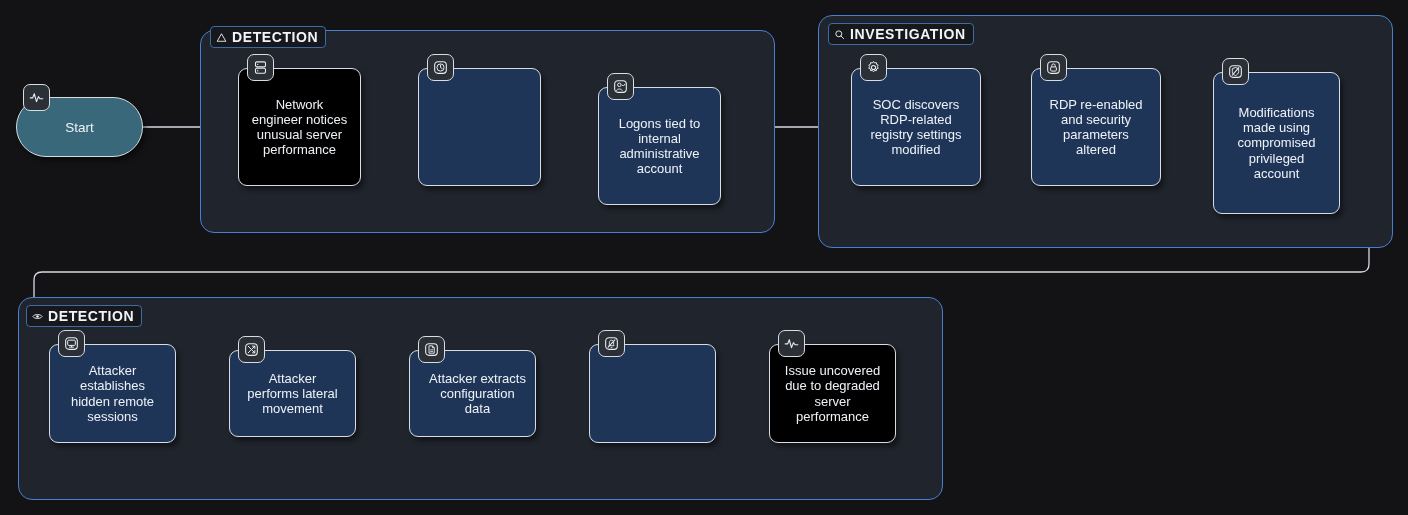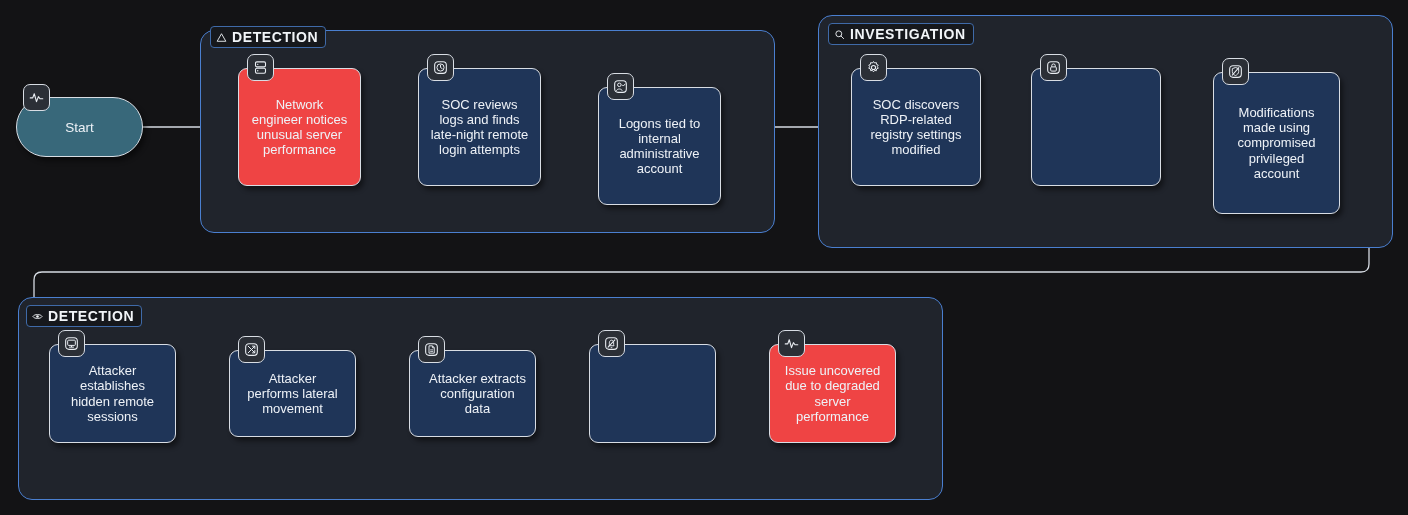--- a/index.html
+++ b/index.html
@@ -45,21 +45,21 @@
     display:flex;align-items:center;justify-content:center;
     text-align:center;
     padding:8px 9px;
     font-size:13px;
     line-height:1.16;
     color:#eef2f7;
     box-shadow:3px 4px 5px rgba(0,0,0,0.45);
     z-index:4;
   }
   .node.blue{background:#1f3558;}
-  .node.teal{background:#ef4444;}
+  .node.teal{background:#000000;}
   .node .txt{white-space:pre-line;}
 
   .node-badge{
     position:absolute;
     left:8px;top:-15px;
     width:25px;height:25px;
     border:1.5px solid #d8dde4;
     border-radius:7px;
     background:#2b2f36;
     display:flex;align-items:center;justify-content:center;
@@ -158,24 +158,20 @@
   </div>
 
   <div class="node blue" style="left:418px;top:68px;width:123px;height:118px;">
     <div class="node-badge">
       <svg width="15" height="15" viewBox="0 0 18 18">
         <rect x="2" y="2" width="14" height="14" rx="4" fill="none" stroke="#e9edf2" stroke-width="1.3"></rect>
         <circle cx="9" cy="9" r="4.3" fill="none" stroke="#e9edf2" stroke-width="1.2"></circle>
         <polyline points="9,6.2 9,9 11,10.3" fill="none" stroke="#e9edf2" stroke-width="1.2" stroke-linecap="round" stroke-linejoin="round"></polyline>
       </svg>
     </div>
-    <span class="txt">SOC reviews
-logs and finds
-late-night remote
-login attempts</span>
   </div>
 
   <div class="node blue" style="left:598px;top:68px;width:123px;height:118px;margin-top:19px;">
     <div class="node-badge">
       <svg width="15" height="15" viewBox="0 0 18 18">
         <rect x="2" y="2" width="14" height="14" rx="4" fill="none" stroke="#e9edf2" stroke-width="1.3"></rect>
         <circle cx="7.6" cy="7" r="2.1" fill="none" stroke="#e9edf2" stroke-width="1.2"></circle>
         <path d="M4.3 13.6 C4.9 11.3, 10.3 11.3, 10.9 13.6" fill="none" stroke="#e9edf2" stroke-width="1.2" stroke-linecap="round"></path>
         <polyline points="11.2,7.2 12.4,8.4 14.6,6" fill="none" stroke="#e9edf2" stroke-width="1.2" stroke-linecap="round" stroke-linejoin="round"></polyline>
       </svg>
@@ -200,20 +196,24 @@
   </div>
 
   <div class="node blue" style="left:1031px;top:68px;width:130px;height:118px;">
     <div class="node-badge">
       <svg width="15" height="15" viewBox="0 0 18 18">
         <rect x="2" y="2" width="14" height="14" rx="4" fill="none" stroke="#e9edf2" stroke-width="1.3"></rect>
         <rect x="5.6" y="8.3" width="6.8" height="5" rx="1.2" fill="none" stroke="#e9edf2" stroke-width="1.2"></rect>
         <path d="M6.9 8.3 V6.8 A2.1 2.1 0 0 1 11.1 6.8 V8.3" fill="none" stroke="#e9edf2" stroke-width="1.2"></path>
       </svg>
     </div>
+    <span class="txt">RDP re-enabled
+and security
+parameters
+altered</span>
   </div>
 
   <div class="node blue" style="left:1213px;top:72px;width:127px;height:142px;text-align:center;">
     <div class="node-badge">
       <svg width="15" height="15" viewBox="0 0 18 18">
         <rect x="2" y="2" width="14" height="14" rx="4" fill="none" stroke="#e9edf2" stroke-width="1.3"></rect>
         <path d="M9 4.2 L12.8 5.6 V9 C12.8 11.4, 10.9 13.1, 9 13.8 C7.1 13.1, 5.2 11.4, 5.2 9 V5.6 Z" fill="none" stroke="#e9edf2" stroke-width="1.15" stroke-linejoin="round"></path>
         <line x1="5.1" y1="13.3" x2="13" y2="4.4" stroke="#e9edf2" stroke-width="1.25" stroke-linecap="round"></line>
       </svg>
     </div>

